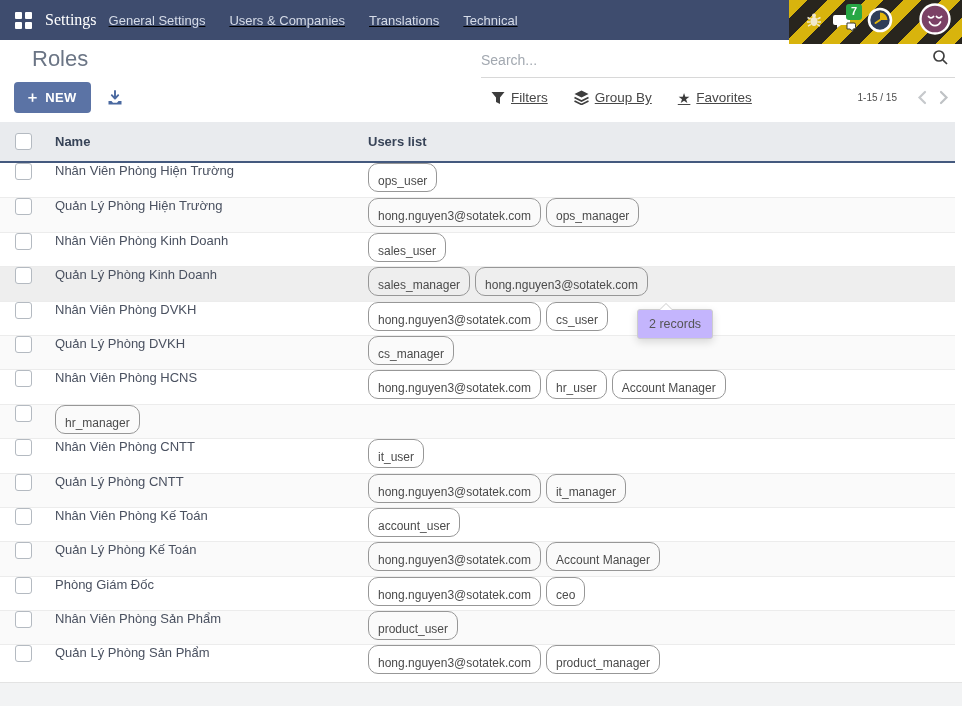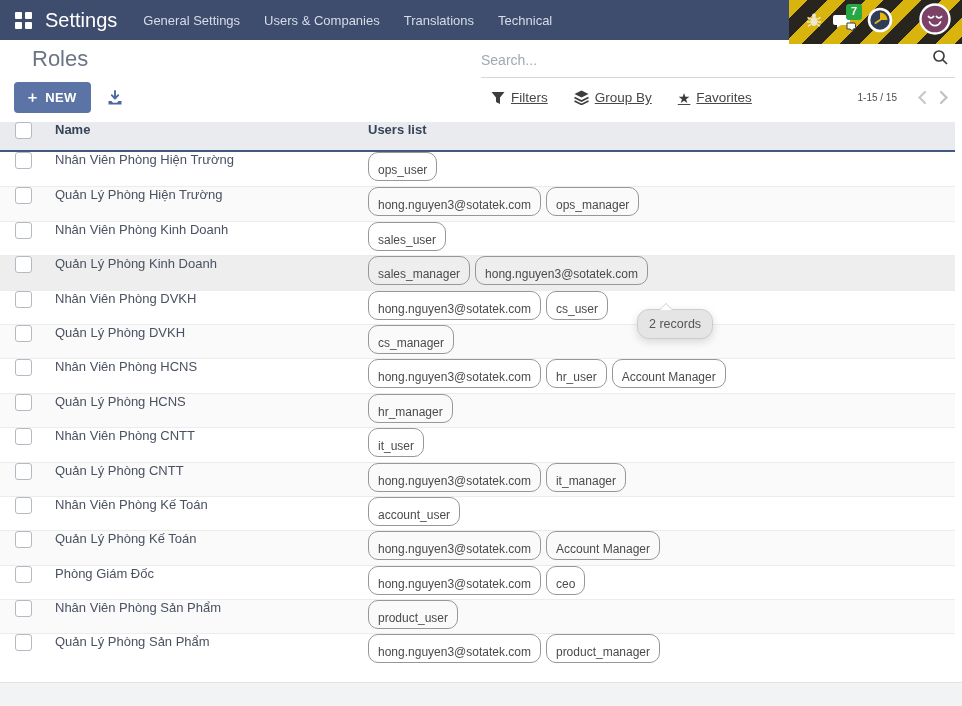--- a/index.html
+++ b/index.html
@@ -3,22 +3,22 @@
 <meta charset="utf-8">
 <style>
   * { margin:0; padding:0; box-sizing:border-box; }
   html,body { width:962px; height:706px; overflow:hidden; background:#fff;
     font-family:"Liberation Sans","DejaVu Sans",sans-serif; position:relative; }
 
   
   .navbar { height:40px; background:#3e4c6e; display:flex; align-items:center; padding-left:15px; position:relative; }
   .apps-icon { width:17px; height:17px; display:grid; grid-template-columns:7px 7px; grid-template-rows:7px 7px; gap:3px; cursor:pointer; }
   .apps-icon span { background:#fff; border-radius:1px; }
-  .app-name { color:#fff; font-size:20px; margin-left:13px; margin-right:14px; cursor:pointer; }
-  .nav-menu { display:flex; align-items:center; height:100%; }
+  .app-name { color:#fff; font-size:16px; margin-left:13px; cursor:pointer;font-family:Liberation Serif, serif; }
+  .nav-menu { display:flex; align-items:center; height:100%;text-decoration:underline; }
   .nav-item { color:#d6dce8; font-size:13px; padding:0 12px; height:100%; display:flex; align-items:center; cursor:pointer; }
 
   
   .hazard { position:absolute; top:0; right:0; width:173px; height:44px; z-index:6;
     background:repeating-linear-gradient(135deg,#d8b40d 0 13px,#28251e 13px 27px); }
   .systray-icon { position:absolute; cursor:pointer; }
   .bug-icon   { left:16px; top:11px; }
   .chat-icon  { left:44px; top:12px; }
   .badge { position:absolute; left:13px; top:-8px; background:#28a745; color:#fff; font-size:11px; font-weight:bold;
     padding:1px 5px 2px; border-radius:3px; line-height:13px; }
@@ -44,37 +44,37 @@
   .cp-right { position:absolute; left:481px; top:0; width:474px; height:100%; display:flex; align-items:center; }
   .sv-btn { display:flex; align-items:flex-end; gap:6px; font-size:13.5px; color:#474747; margin-right:26px; cursor:pointer;text-decoration:underline; }
   .sv-btn svg, .sv-btn .star { flex:none; }
   .star { font-size:14px; color:#3b3b3b; line-height:1; }
   .pager { margin-left:auto; display:flex; align-items:center; }
   .pager-value { font-size:10px; color:#4c4c4c; margin-right:14px; }
   .pg-chev { padding:2px 6px; cursor:pointer; display:flex; align-items:center; }
 
   
   .list { margin:5px 7px 0 0; }
-  .thead { height:30px; background:#e9ebee; border-bottom:2px solid #44597e; display:flex; align-items:flex-start; }
+  .thead { height:41px; background:#e9ebee; border-bottom:2px solid #44597e; display:flex; align-items:center; }
   .cell-check { width:55px; padding-left:15px; flex:none; }
   .checkbox { width:17px; height:17px; background:#fff; border:1px solid #b4bac1; border-radius:3px; display:block; cursor:pointer; }
   .cell-name { width:313px; flex:none; font-size:13px; color:#4a5160; padding-right:10px;
     white-space:nowrap; overflow:hidden; }
   .thead .cell-name, .thead .cell-users { font-weight:bold; color:#374357; cursor:pointer; }
   .cell-users { flex:1; font-size:13px; display:flex; align-items:center; overflow:hidden; }
   .trow { height:34.4px; display:flex; align-items:flex-start; cursor:pointer; }
   .trow + .trow { border-top:1px solid #ececec; }
   .trow:nth-child(even) { background:#fafafa; }
   .trow.highlight { background:#eeeeee; }
   .tag { border:1px solid #979797; border-radius:10px; padding:10px 9px 2px; font-size:12px; color:#4b4b4b;
     margin-right:5px; white-space:nowrap; line-height:15px; }
 
   
-  .tooltip { position:absolute; left:637px; top:309px; z-index:10; background:#e5e5e5; border:1px solid #cdcdcd;
-    border-radius:12px; padding:7px 11px; font-size:12.5px; color:#555; box-shadow:0 3px 9px rgba(0,0,0,.14); }
+  .tooltip { position:absolute; left:637px; top:309px; z-index:10; background:#c4b5fd; border:1px solid #cdcdcd;
+    border-radius:3px; padding:7px 11px; font-size:12.5px; color:#555; box-shadow:0 3px 9px rgba(0,0,0,.14); }
   .tooltip:before { content:""; position:absolute; top:-7px; left:21px; border:7px solid transparent;
     border-top:none; border-bottom:7px solid #cdcdcd; }
   .tooltip:after { content:""; position:absolute; top:-6px; left:22px; border:6px solid transparent;
     border-top:none; border-bottom:6px solid #fff; }
 
   .footer { position:absolute; left:0; right:0; bottom:0; height:24px; background:#f2f3f4; border-top:1px solid #e3e3e3; }
 </style>
 </head>
 <body>
 
@@ -260,21 +260,20 @@
         <div class="cell-users">
           <span class="tag">hong.nguyen3@sotatek.com</span>
           <span class="tag">hr_user</span>
           <span class="tag">Account Manager</span>
         </div>
       </div>
       <div class="trow">
         <div class="cell-check">
           <span class="checkbox"></span>
         </div>
-        <div class="cell-name">Quản Lý Phòng HCNS</div>
         <div class="cell-users">
           <span class="tag">hr_manager</span>
         </div>
       </div>
       <div class="trow">
         <div class="cell-check">
           <span class="checkbox"></span>
         </div>
         <div class="cell-name">Nhân Viên Phòng CNTT</div>
         <div class="cell-users">

